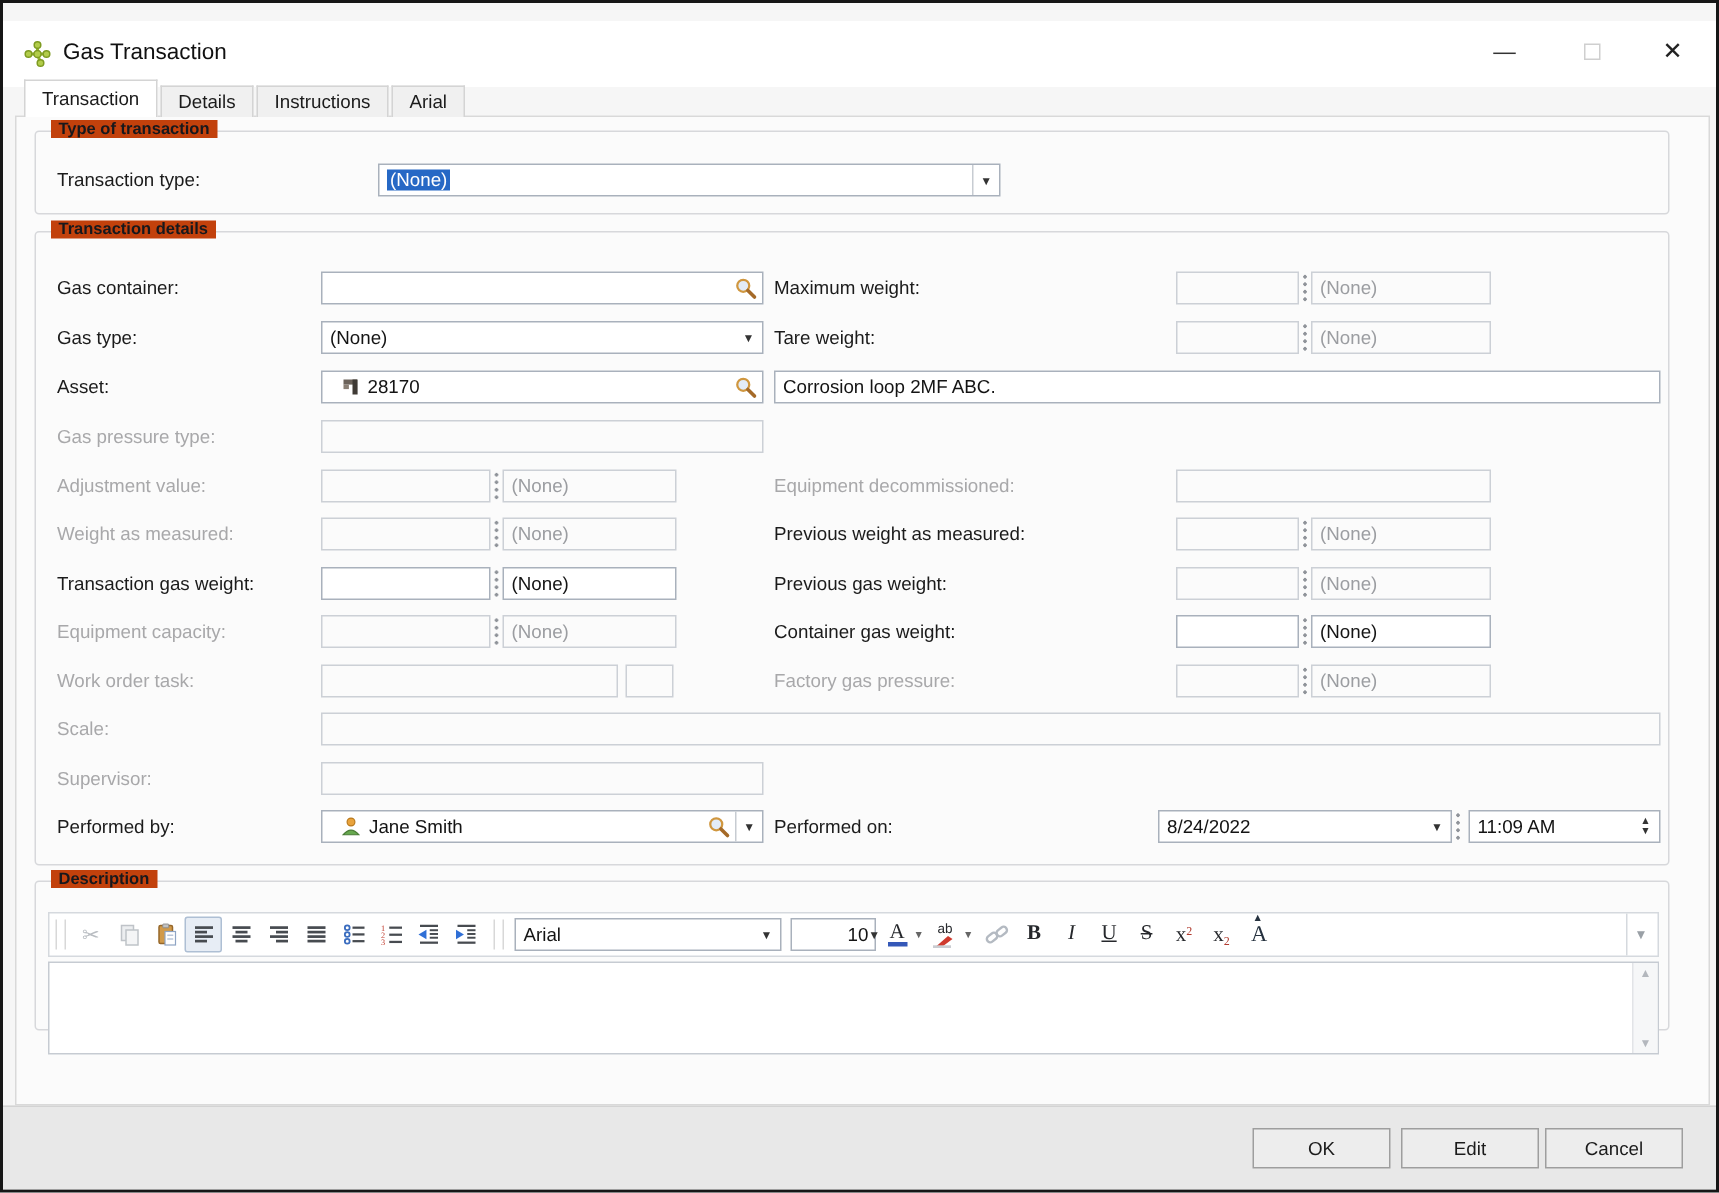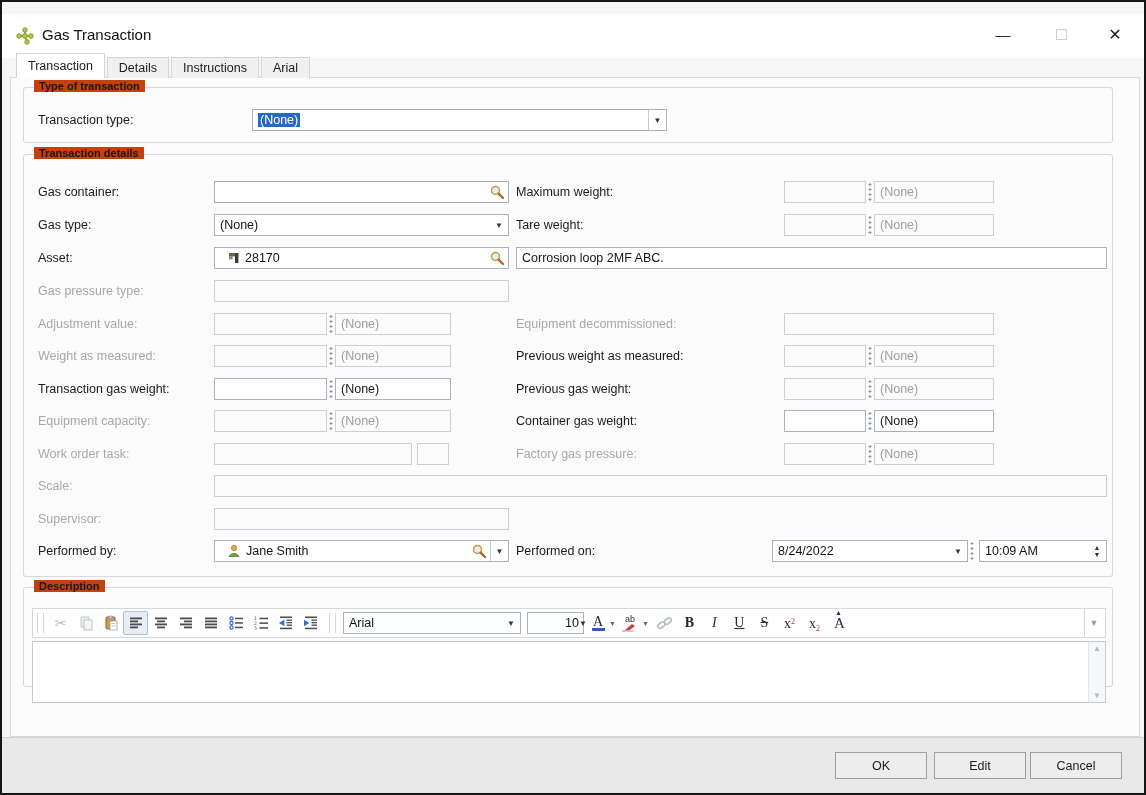--- a/index.html
+++ b/index.html
@@ -222,21 +222,21 @@
           </svg>
         <span style="width:18px;height:100%;display:flex;align-items:center;justify-content:center;border-left:1px solid #c7ccd2;font-size:8px;color:#333;margin-left:3px;">▼</span>
       </div>
       <span class="lbl" style="left:492px; top:385px;">Performed on:</span>
       <div class="combo" style="left:748px; top:385px; width:196px;">
         <span>8/24/2022</span>
         <span class="arrowzone">▼</span>
       </div>
       <span class="spindots" style="left:945px; top:386px;"></span>
       <div class="combo" style="left:955px; top:385px; width:128px;">
-        <span>10:09 AM</span>
+        <span>11:09 AM</span>
         <span class="arrowzone" style="flex-direction:column; line-height:7px; font-size:7px;">
             <span>▲</span>
             <span>▼</span>
           </span>
       </div>
     </div>
 
     <div class="groupbox" style="left:12px; top:509px; width:1090px; height:100px;">
       <span class="group-title">Description</span>
 

